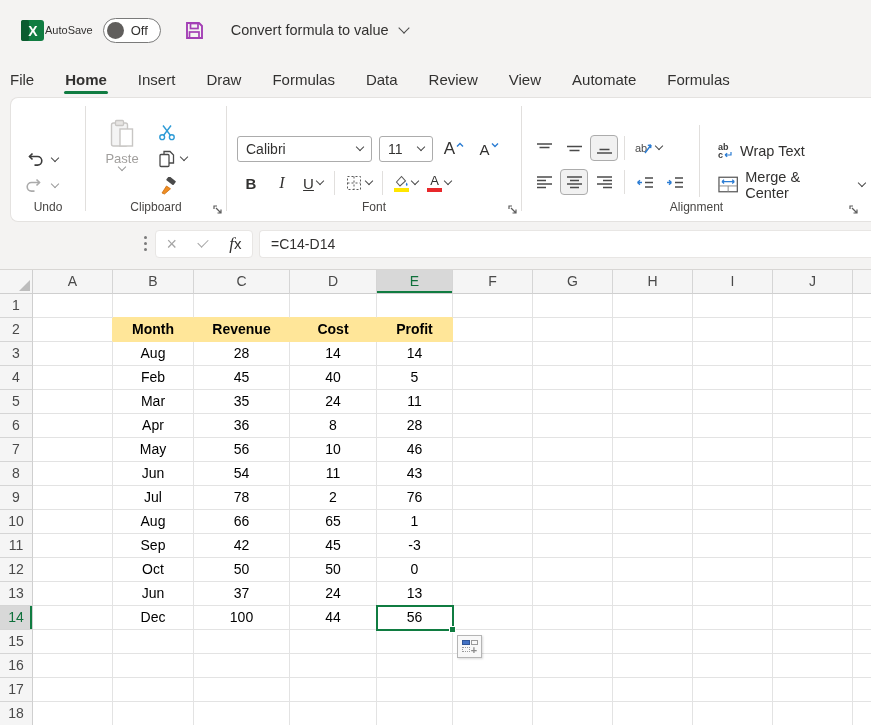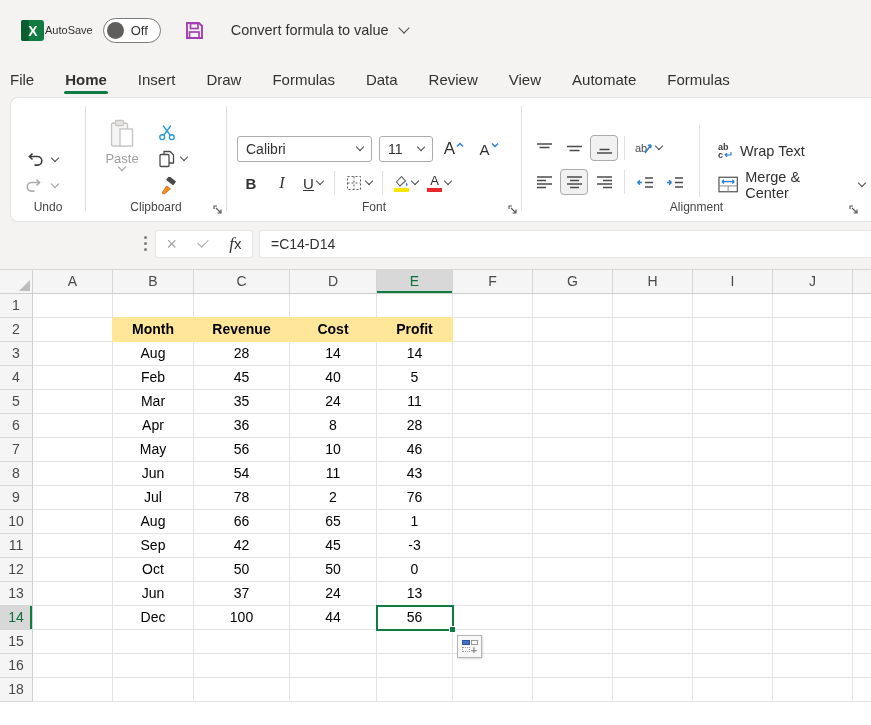--- a/index.html
+++ b/index.html
@@ -668,20 +668,34 @@
       <div class="cell" style="width: 87px; height: 24px; flex: 0 0 auto;"></div>
       <div class="cell" style="width: 76px; height: 24px; flex: 0 0 auto;"></div>
       <div class="cell" style="width: 80px; height: 24px; flex: 0 0 auto;"></div>
       <div class="cell" style="width: 80px; height: 24px; flex: 0 0 auto;"></div>
       <div class="cell" style="width: 80px; height: 24px; flex: 0 0 auto;"></div>
       <div class="cell" style="width: 80px; height: 24px; flex: 0 0 auto;"></div>
       <div class="cell" style="width: 80px; height: 24px; flex: 0 0 auto;"></div>
       <div class="cell" style="width: 80px; height: 24px; flex: 0 0 auto;"></div>
     </div>
     <div class="grow">
+      <div class="row-h" style="width: 33px; height: 24px; flex: 0 0 auto;">17</div>
+      <div class="cell" style="width: 80px; height: 24px; flex: 0 0 auto;"></div>
+      <div class="cell" style="width: 81px; height: 24px; flex: 0 0 auto;"></div>
+      <div class="cell" style="width: 96px; height: 24px; flex: 0 0 auto;"></div>
+      <div class="cell" style="width: 87px; height: 24px; flex: 0 0 auto;"></div>
+      <div class="cell" style="width: 76px; height: 24px; flex: 0 0 auto;"></div>
+      <div class="cell" style="width: 80px; height: 24px; flex: 0 0 auto;"></div>
+      <div class="cell" style="width: 80px; height: 24px; flex: 0 0 auto;"></div>
+      <div class="cell" style="width: 80px; height: 24px; flex: 0 0 auto;"></div>
+      <div class="cell" style="width: 80px; height: 24px; flex: 0 0 auto;"></div>
+      <div class="cell" style="width: 80px; height: 24px; flex: 0 0 auto;"></div>
+      <div class="cell" style="width: 80px; height: 24px; flex: 0 0 auto;"></div>
+    </div>
+    <div class="grow">
       <div class="row-h" style="width: 33px; height: 24px; flex: 0 0 auto;">18</div>
       <div class="cell" style="width: 80px; height: 24px; flex: 0 0 auto;"></div>
       <div class="cell" style="width: 81px; height: 24px; flex: 0 0 auto;"></div>
       <div class="cell" style="width: 96px; height: 24px; flex: 0 0 auto;"></div>
       <div class="cell" style="width: 87px; height: 24px; flex: 0 0 auto;"></div>
       <div class="cell" style="width: 76px; height: 24px; flex: 0 0 auto;"></div>
       <div class="cell" style="width: 80px; height: 24px; flex: 0 0 auto;"></div>
       <div class="cell" style="width: 80px; height: 24px; flex: 0 0 auto;"></div>
       <div class="cell" style="width: 80px; height: 24px; flex: 0 0 auto;"></div>
       <div class="cell" style="width: 80px; height: 24px; flex: 0 0 auto;"></div>

